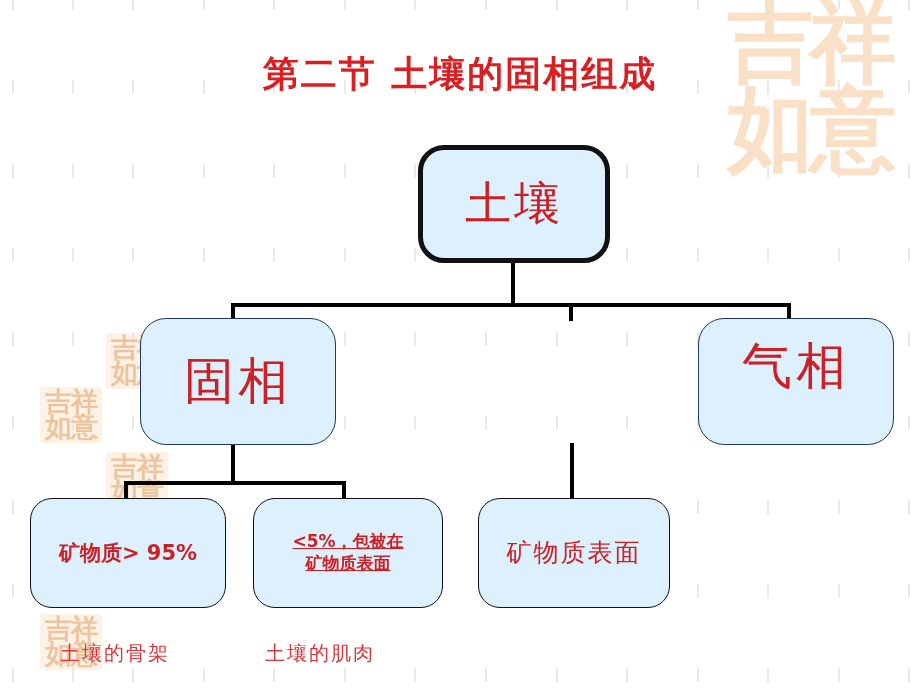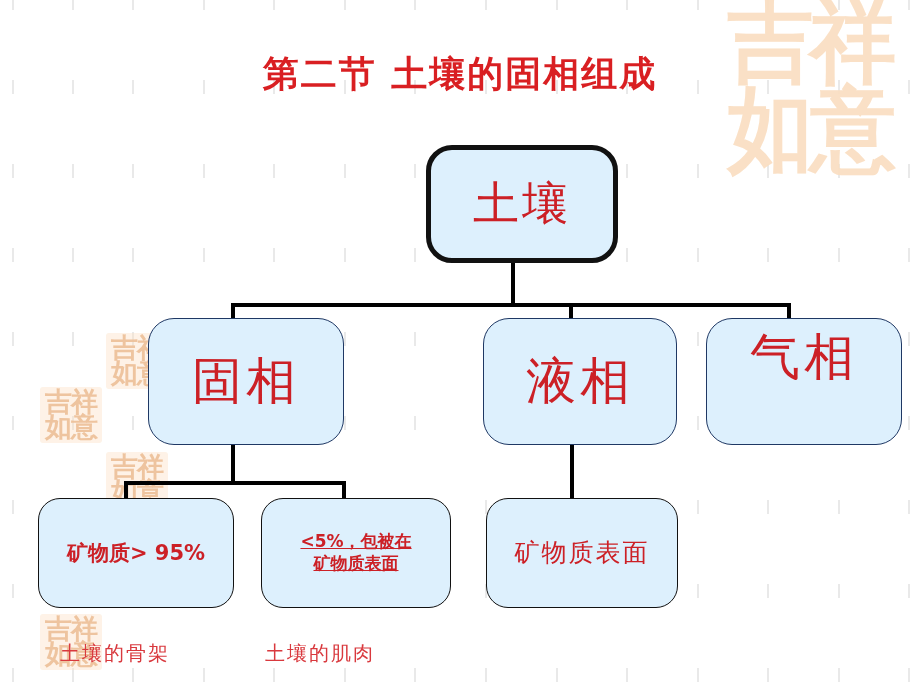--- a/index.html
+++ b/index.html
@@ -95,21 +95,20 @@
     position: absolute;
     z-index: 3;
     background: #ddf0fd;
     box-sizing: border-box;
     display: flex;
     align-items: center;
     justify-content: center;
     text-align: center;
     color: #cc2026;
     font-family: "DejaVu Serif", "Liberation Serif", serif;
-    margin-left: 8px;
   }
   .node.root {
     border: 5px solid #111111;
     border-radius: 26px;
     font-size: 46px;
     letter-spacing: 3px;
   }
   .node.level2 {
     border: 1.5px solid #1f3864;
     border-radius: 26px;
@@ -217,24 +216,21 @@
     <div class="conn" style="left:570px; top:443px; width:4px; height:56px;"></div>
   </div>
 
   <div class="node root" style="left:418px; top:145px; width:192px; height:118px;">
     <span class="ntext">土壤</span>
   </div>
 
   <div class="node level2" style="left:140px; top:318px; width:196px; height:127px;">
     <span class="ntext">固相</span>
   </div>
-  <div class="node level2" style="left:475px; top:318px; width:194px; height:127px;">
-    <span class="ntext">液相</span>
-  </div>
-  <div class="node level2" style="left:698px; top:318px; width:196px; height:127px; align-items:flex-start; padding-top:5px;">
+  <div class="node level2" style="left:698px; top:318px; width:196px; height:127px; align-items:flex-start; padding-top:14px;">
     <span class="ntext">气相</span>
   </div>
 
   <div class="node level3" style="left:30px; top:498px; width:196px; height:110px;">
     <span class="ntext">矿物质&gt; 95%</span>
   </div>
 
   <div class="node level3 two-line" style="left:253px; top:498px; width:190px; height:110px;">
     <span class="ntext">
       <span>&lt;5%，包被在</span>

